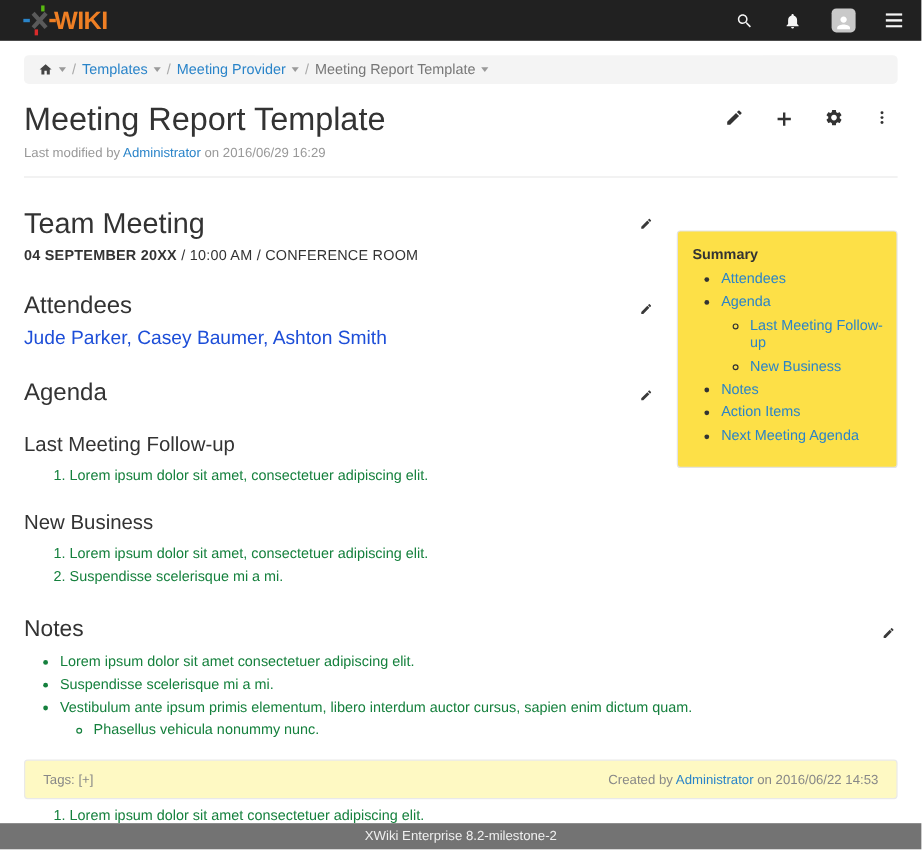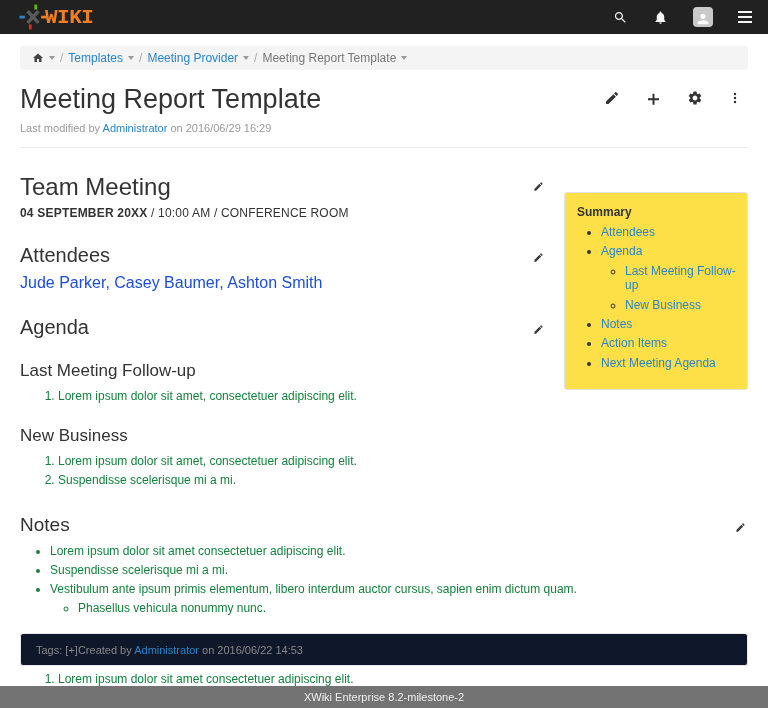--- a/index.html
+++ b/index.html
@@ -8,21 +8,21 @@
     width:768px; height:708px;
     font-family:"Liberation Sans","DejaVu Sans",sans-serif;
     color:#333; background:#fff; overflow:hidden; position:relative;
     font-size:12px;
   }
   a { color:#2a84c9; text-decoration:none; cursor:pointer; }
 
   
   .navbar {
     height:34px; background:#212121; display:flex; align-items:center;
-    justify-content:space-between; padding:0 16px 0 18px;font-family:Liberation Mono, monospace;
+    justify-content:space-between; padding:0 16px 0 18px;
   }
   .logo { display:flex; align-items:center; cursor:pointer; }
   .logo svg { display:block; }
   .logo-text { color:#ef7f24; font-weight:bold; font-size:21px; letter-spacing:-0.5px; margin-left:-3px; line-height:1; }
   .nav-icons { display:flex; align-items:center; gap:25px; }
   .nav-icon { cursor:pointer; display:flex; align-items:center; }
   .nav-icon svg { fill:#f5f5f5; }
   .avatar {
     width:20px; height:20px; background:#c9c9c9; border-radius:4px;
     display:flex; align-items:flex-end; justify-content:center; overflow:hidden; cursor:pointer;
@@ -77,22 +77,22 @@
   .body-text { margin:2px 0 0; font-size:16px; color:#1d4ed8; }
 
   ol.content-list { margin:8px 0 0; padding-left:38px; }
   ul.content-list { margin:8px 0 0; padding-left:30px; }
   .content-list li { margin-bottom:4px; font-size:12px; line-height:1.25; color:#15803d; }
   ul.content-sublist { list-style:circle; margin:4px 0 0; padding-left:28px; }
 
   
   .docinfo {
     position:absolute; left:20px; right:20px; bottom:42px; height:33px;
-    background:#0f172a; border:1px solid #e9e9e9; border-radius:3px;
-    display:flex; align-items:center; justify-content:flex-start;
+    background:#fef9c3; border:1px solid #e9e9e9; border-radius:3px;
+    display:flex; align-items:center; justify-content:space-between;
     padding:0 15px; font-size:11px; color:#888;
   }
   .tags-add { color:#888; }
 
   
   .bottombar {
     position:absolute; left:0; right:0; bottom:0; height:22px; background:#737373;
     color:#efefef; font-size:11px; display:flex; align-items:center; justify-content:center;
   }
   .clearfix::after { content:""; display:table; clear:both; }

